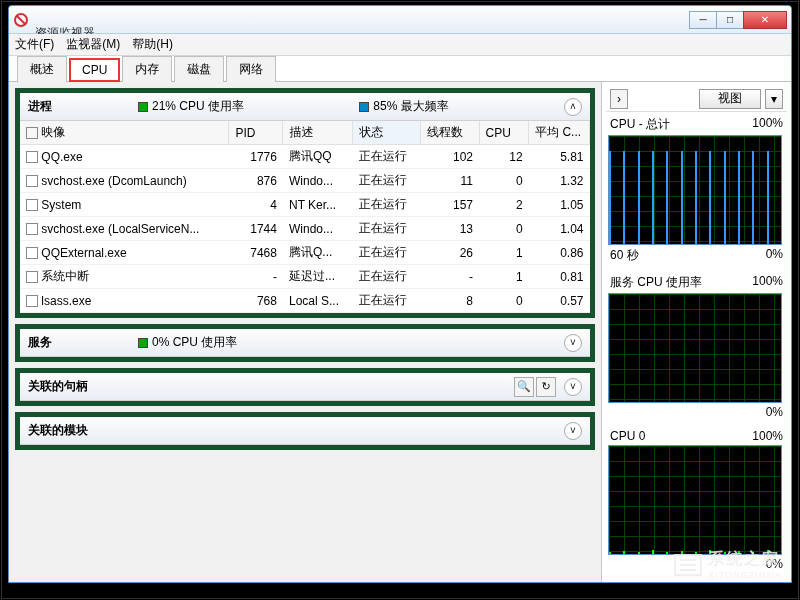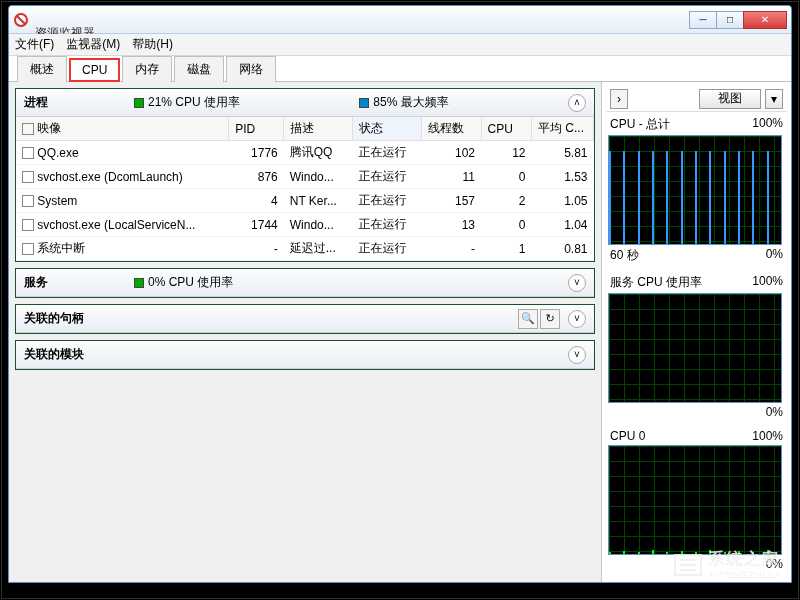--- a/index.html
+++ b/index.html
@@ -14,21 +14,21 @@
 .win-btn.close { width: 44px; background: linear-gradient(#f08080,#d83a3a); color: #fff; border-color: #a33; }
 .menubar { height: 22px; display: flex; align-items: center; padding: 0 6px; gap: 12px; background: #f4f4f4; border-bottom: 1px solid #d8d8d8; }
 .menubar span { cursor: pointer; }
 .tabs { height: 26px; display: flex; align-items: flex-end; padding: 0 8px; background: #fff; border-bottom: 1px solid #c0c0c0; }
 .tab { padding: 4px 12px; border: 1px solid #c0c0c0; border-bottom: none; background: #f2f2f2; margin-right: 2px; cursor: pointer; position: relative; top: 1px; }
 .tab.active { background: #fff; border-bottom: 1px solid #fff; }
 .tab.highlight { border: 2px solid #e33; padding: 3px 11px; }
 .content { flex: 1; display: flex; background: #f0f0f0; overflow: hidden; }
 .left-pane { flex: 1; padding: 6px; overflow-y: auto; }
 .right-pane { width: 190px; border-left: 1px solid #c8c8c8; background: #fff; padding: 4px; overflow-y: auto; }
-.section { background: #fff; border: 1px solid #14532d; margin-bottom: 6px; }
+.section { background: #fff; border: 5px solid #14532d; margin-bottom: 6px; }
 .section-header { height: 28px; background: linear-gradient(#fdfdfd,#e9eef4); display: flex; align-items: center; padding: 0 8px; border-bottom: 1px solid #d0d0d0; cursor: pointer; }
 .section-header .sh-title { font-weight: bold; width: 110px; }
 .section-header .sh-stat { display: flex; align-items: center; gap: 4px; }
 .stat-box { width: 10px; height: 10px; border: 1px solid #444; }
 .stat-box.green { background: #0a0; }
 .stat-box.blue { background: #08c; }
 .sh-spacer { flex: 1; }
 .chevron { width: 18px; height: 18px; border: 1px solid #aaa; border-radius: 50%; background: #fff; display: flex; align-items: center; justify-content: center; font-size: 10px; }
 .table { width: 100%; border-collapse: collapse; }
 .table th { text-align: left; padding: 3px 6px; border-right: 1px solid #e0e0e0; border-bottom: 1px solid #e0e0e0; background: #f7f7f7; font-weight: normal; }
@@ -140,48 +140,66 @@
                   <td class="num">12</td>
                   <td class="num">5.81</td>
                 </tr>
                 <tr>
                   <td><span class="cb"></span> svchost.exe (DcomLaunch)</td>
                   <td class="num">876</td>
                   <td>Windo...</td>
                   <td>正在运行</td>
                   <td class="num">11</td>
                   <td class="num">0</td>
-                  <td class="num">1.53</td>
+                  <td class="num">1.32</td>
                 </tr>
                 <tr>
                   <td><span class="cb"></span> System</td>
                   <td class="num">4</td>
                   <td>NT Ker...</td>
                   <td>正在运行</td>
                   <td class="num">157</td>
                   <td class="num">2</td>
                   <td class="num">1.05</td>
                 </tr>
                 <tr>
                   <td><span class="cb"></span> svchost.exe (LocalServiceN...</td>
                   <td class="num">1744</td>
                   <td>Windo...</td>
                   <td>正在运行</td>
                   <td class="num">13</td>
                   <td class="num">0</td>
                   <td class="num">1.04</td>
                 </tr>
                 <tr>
+                  <td><span class="cb"></span> QQExternal.exe</td>
+                  <td class="num">7468</td>
+                  <td>腾讯Q...</td>
+                  <td>正在运行</td>
+                  <td class="num">26</td>
+                  <td class="num">1</td>
+                  <td class="num">0.86</td>
+                </tr>
+                <tr>
                   <td><span class="cb"></span> 系统中断</td>
                   <td class="num">-</td>
                   <td>延迟过...</td>
                   <td>正在运行</td>
                   <td class="num">-</td>
                   <td class="num">1</td>
                   <td class="num">0.81</td>
+                </tr>
+                <tr>
+                  <td><span class="cb"></span> lsass.exe</td>
+                  <td class="num">768</td>
+                  <td>Local S...</td>
+                  <td>正在运行</td>
+                  <td class="num">8</td>
+                  <td class="num">0</td>
+                  <td class="num">0.57</td>
                 </tr>
               </tbody>
         </table>
       </div>
 
       <div class="section">
         <div class="section-header">
           <span class="sh-title">服务</span>
           <span class="sh-stat">
                 <span class="stat-box green"></span>

